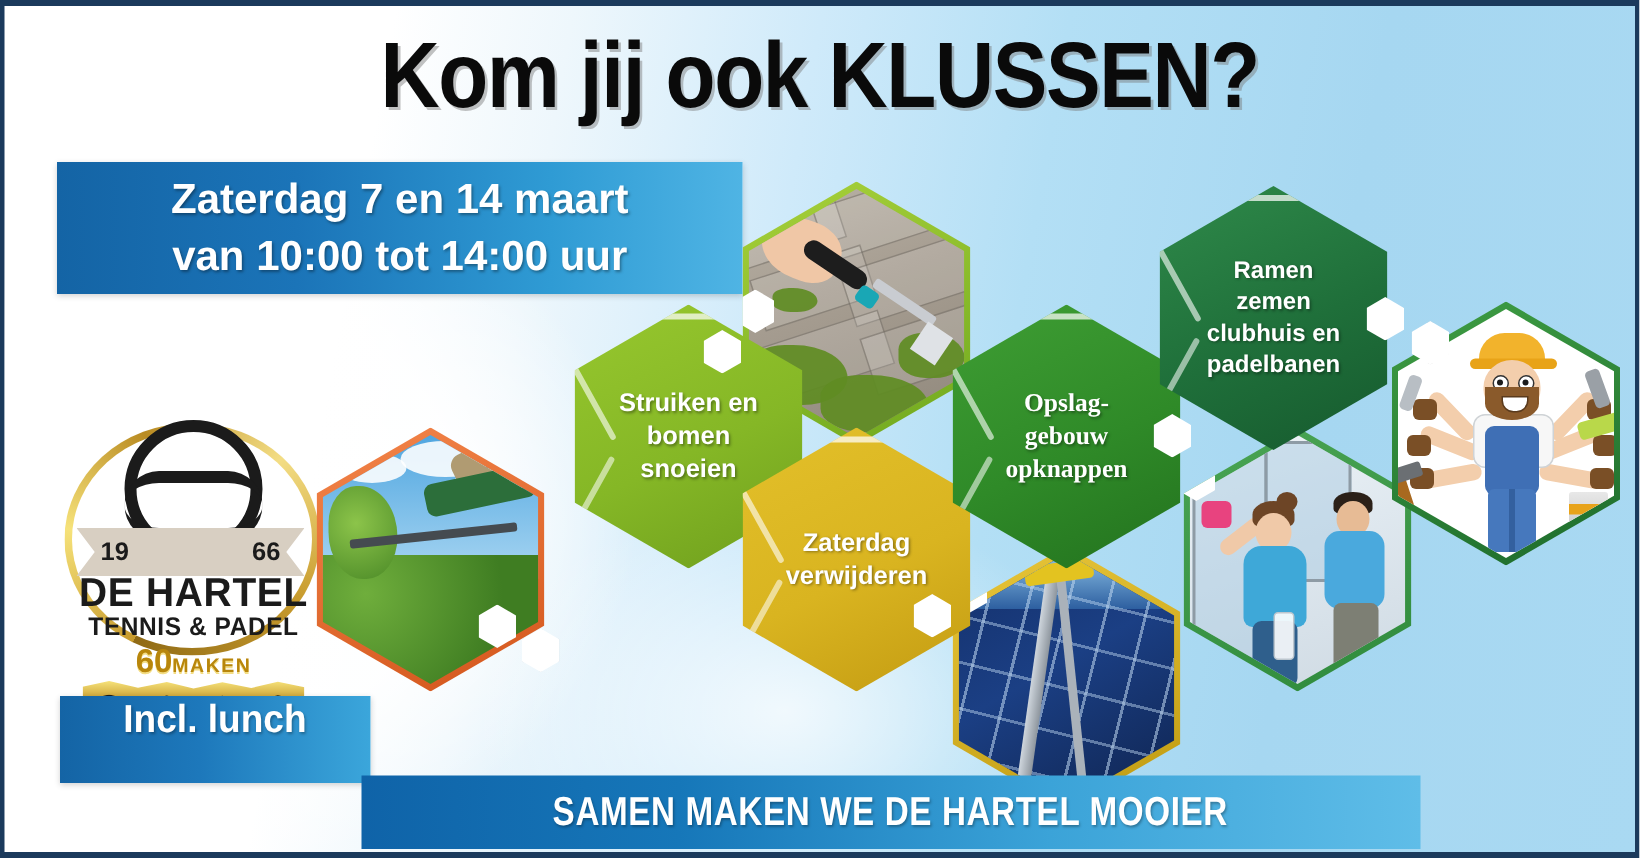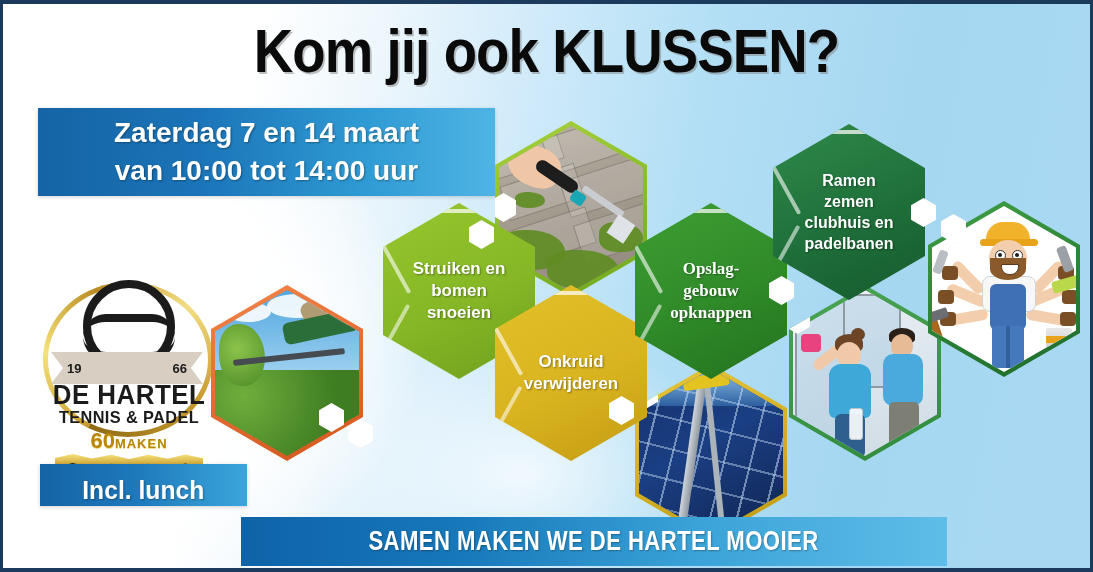--- a/index.html
+++ b/index.html
@@ -53,23 +53,23 @@
     display:flex;flex-direction:column;align-items:center;justify-content:center;
     box-shadow:0 1px 4px rgba(0,0,0,0.18);
   }
   #date-banner div{
     color:#ffffff;font-weight:bold;font-size:28px;line-height:38px;
     text-shadow:1px 1px 2px rgba(0,0,0,0.35);white-space:nowrap;
   }
 
   
   #lunch-banner{
-    position:absolute;left:37px;top:460px;width:207px;height:42px;
+    position:absolute;left:37px;top:460px;width:207px;height:58px;
     background:linear-gradient(90deg,#1464a5 0%, #1d78bb 45%, #3ba6db 100%);
-    display:flex;align-items:flex-end;justify-content:center;
+    display:flex;align-items:flex-start;justify-content:center;
     box-shadow:0 1px 4px rgba(0,0,0,0.18);
   }
   #lunch-banner span{
     color:#ffffff;font-weight:bold;font-size:26px;
     text-shadow:1px 1px 2px rgba(0,0,0,0.3);
     transform:scaleX(0.95);white-space:nowrap;
   }
 
   
   #bottom-strip{
@@ -102,21 +102,21 @@
     border-top:8px solid #1b1b1b;border-bottom:8px solid #1b1b1b;
     border-radius:50%/100%;box-sizing:content-box;
   }
   #logo .ribbon{
     position:absolute;left:12px;top:76px;width:152px;height:32px;
     background:#d8cfc2;
     clip-path:polygon(0 0,8% 50%,0 100%,100% 100%,92% 50%,100% 0);
     display:flex;align-items:center;justify-content:space-between;
     padding:0 16px;box-sizing:border-box;
   }
-  #logo .ribbon span{font-size:13px;font-weight:bold;color:#1b1b1b;}
+  #logo .ribbon span{font-size:17px;font-weight:bold;color:#1b1b1b;}
   #logo .name{
     position:absolute;left:0;top:104px;width:180px;text-align:center;
     font-size:27px;font-weight:bold;color:#1b1b1b;letter-spacing:0.5px;
     transform:scaleX(0.96);
   }
   #logo .sub{
     position:absolute;left:0;top:132px;width:180px;text-align:center;
     font-size:17px;font-weight:bold;color:#1b1b1b;letter-spacing:0.4px;
     transform:scaleX(0.96);
   }
@@ -421,21 +421,21 @@
       <div>snoeien</div>
     </div>
   </div>
   <div class="mini-hex" style="left:466px;top:216px;"></div>
 
   <div class="hex hex-yellow" style="left:492px;top:281px;">
     <div class="edge-top"></div>
     <div class="edge-left"></div>
     <div class="edge-left-low"></div>
     <div class="label">
-      <div>Onkruid</div>
+      <div>Zaterdag</div>
       <div>verwijderen</div>
     </div>
   </div>
   <div class="mini-hex" style="left:606px;top:392px;"></div>
 
   <div class="mini-hex" style="left:345px;top:415px;"></div>
 
   <div class="hex hex-dgreen" style="left:632px;top:199px;font-family:Liberation Serif, serif;">
     <div class="edge-top"></div>
     <div class="edge-left"></div>

